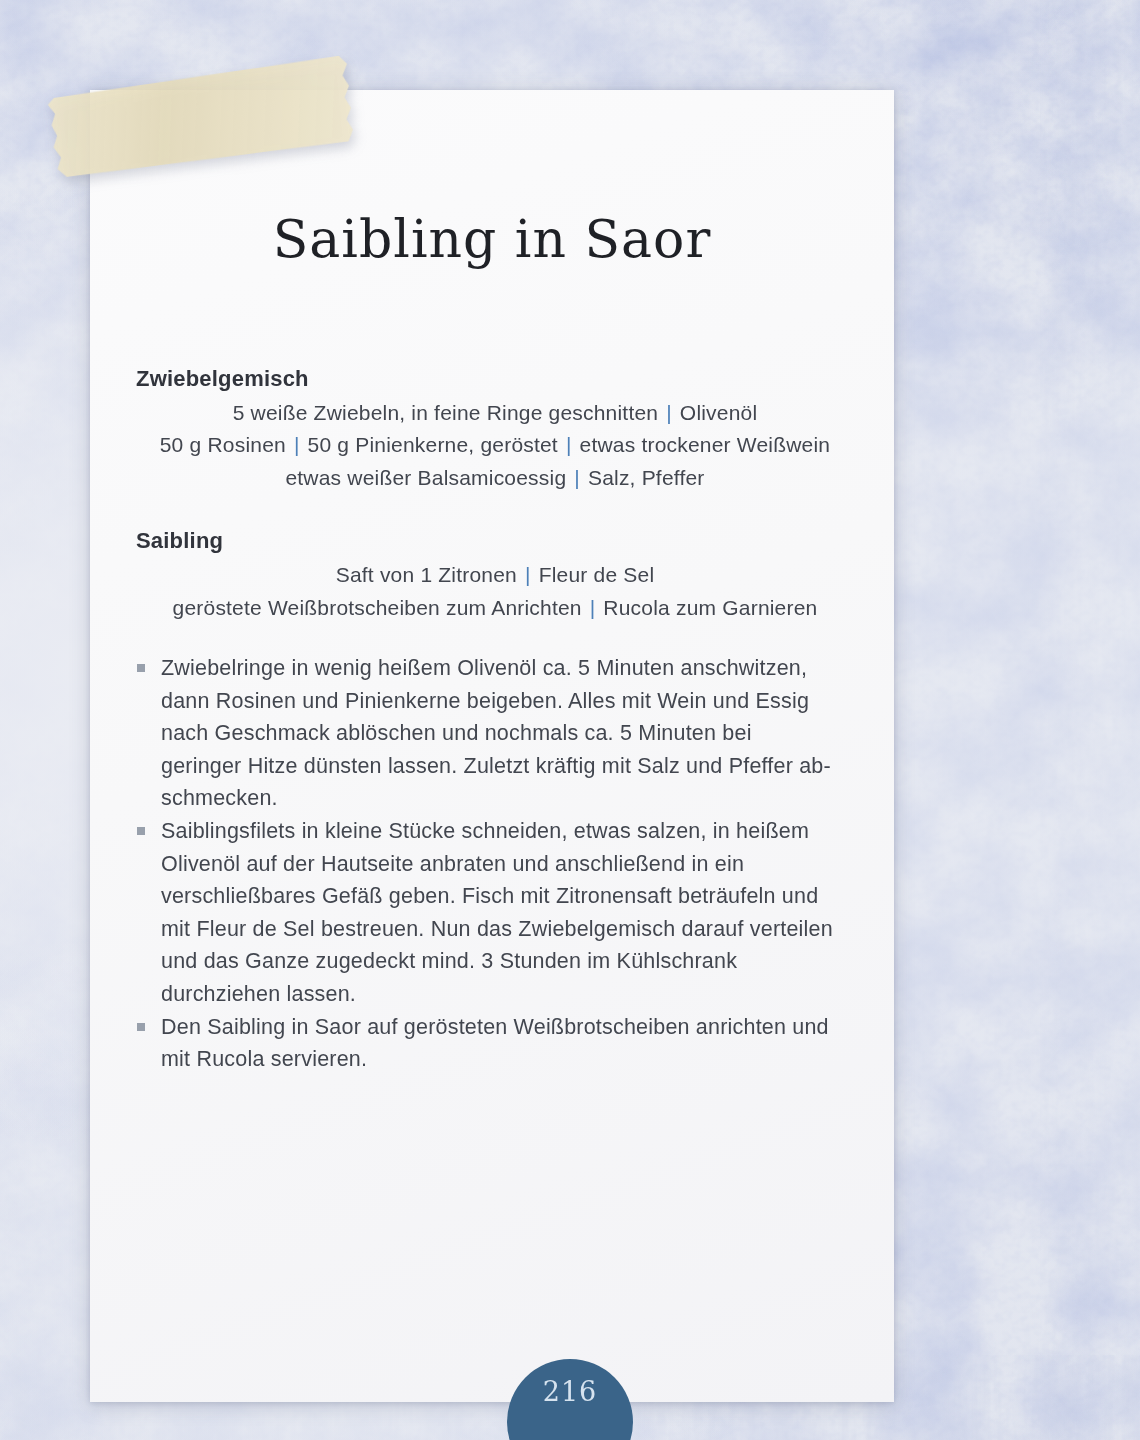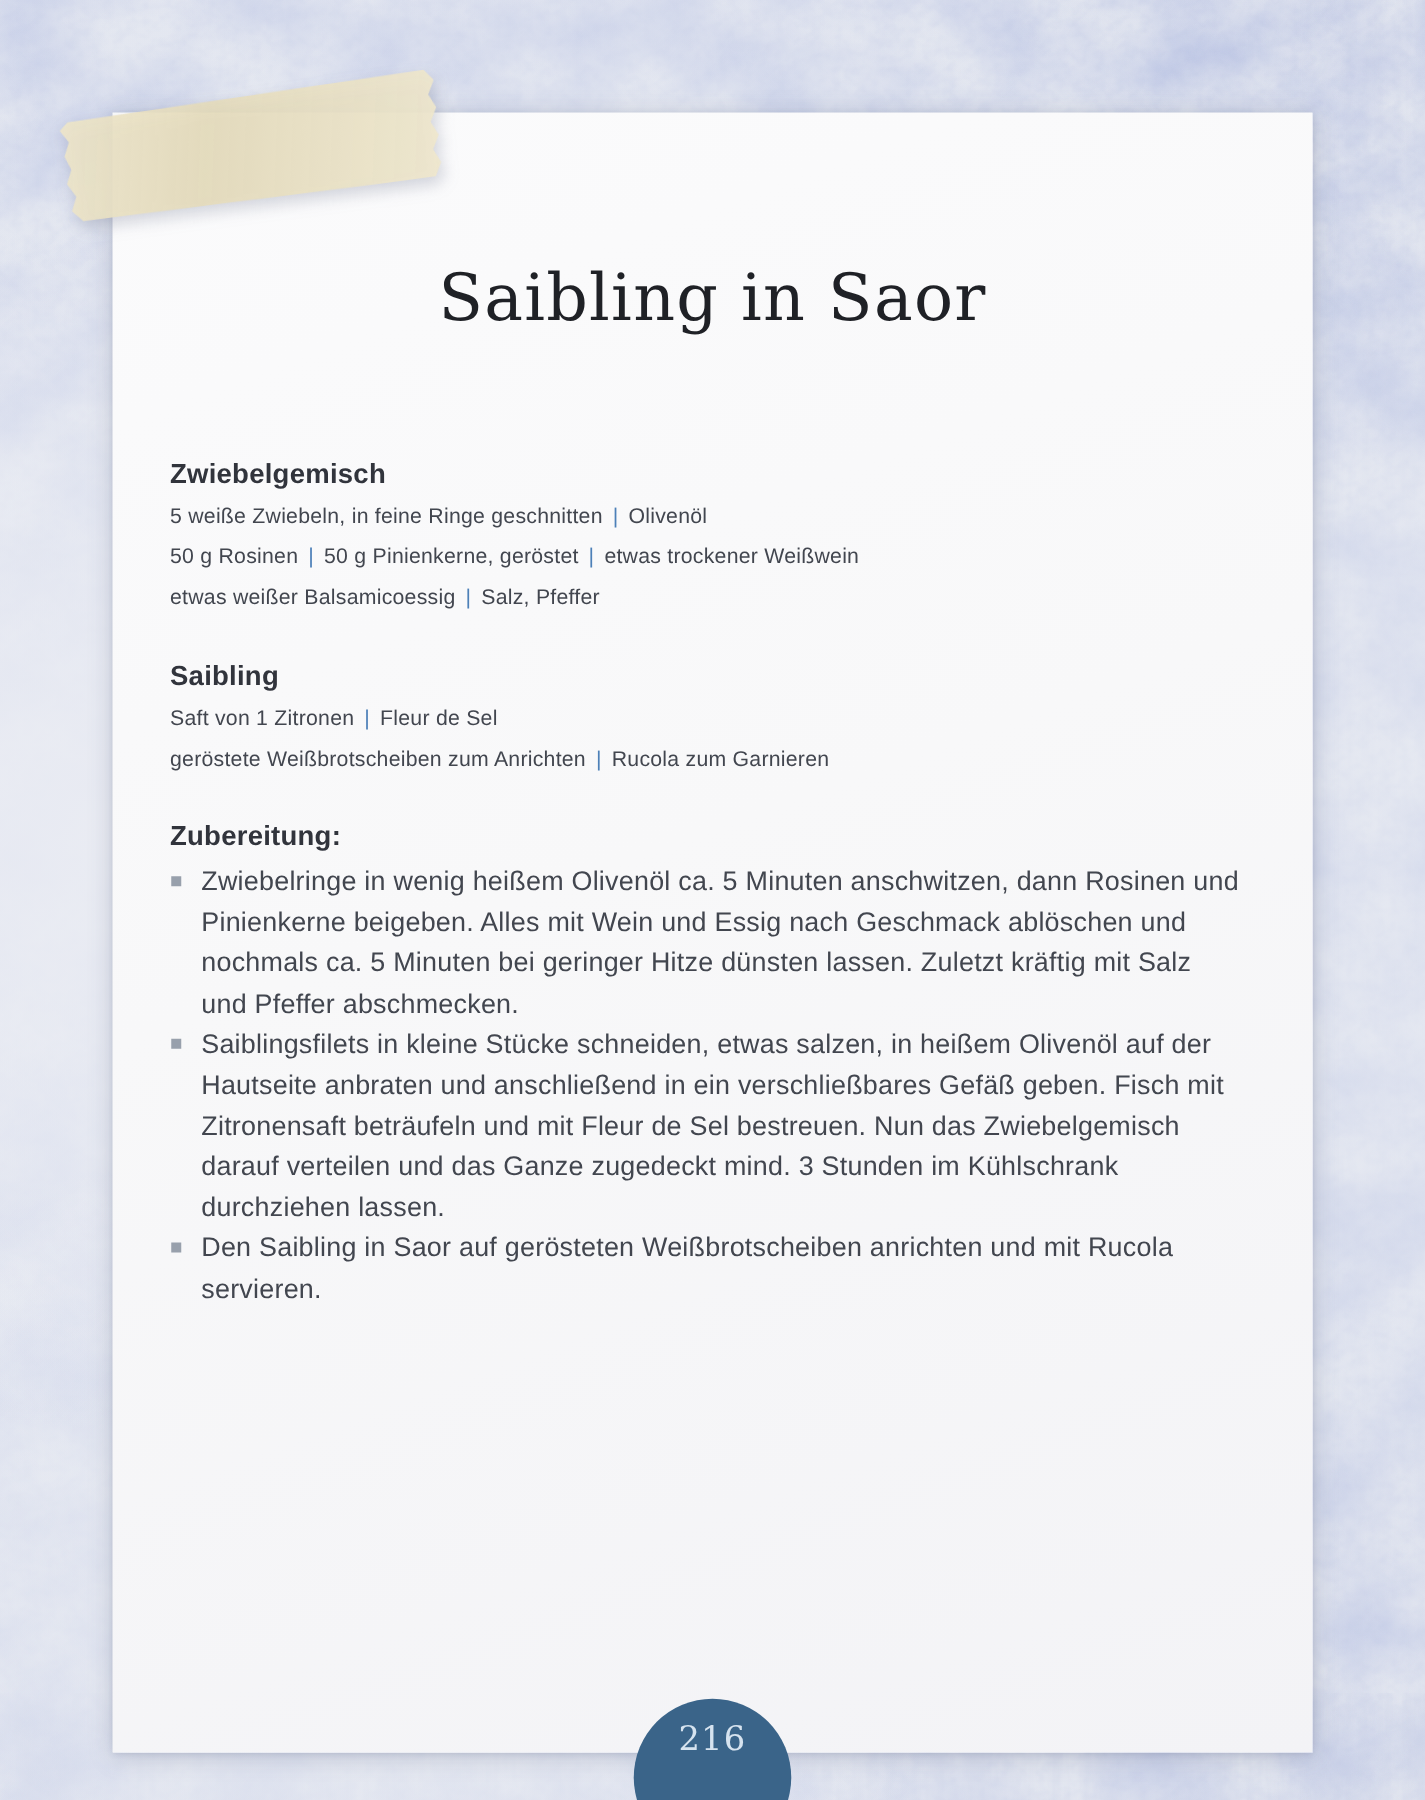--- a/index.html
+++ b/index.html
@@ -18,35 +18,35 @@
       radial-gradient(900px 720px at 8% 46%, rgba(234,236,243,0.92), rgba(234,236,243,0) 68%),
       radial-gradient(760px 560px at 22% 90%, rgba(231,234,242,0.65), rgba(231,234,242,0) 70%),
       linear-gradient(to bottom, rgba(232,235,243,0.05) 0%, rgba(232,235,243,0.12) 14%,
         rgba(232,235,243,0.55) 32%, rgba(232,235,243,0.58) 62%, rgba(229,232,241,0.25) 97%),
       linear-gradient(to right, rgba(232,235,243,0.35) 0%, rgba(232,235,243,0.45) 45%,
         rgba(232,235,243,0.05) 93%, rgba(232,235,243,0.15) 100%);
   }
 
   
   .paper{
-    position:absolute;left:90px;top:90px;width:960px;height:1312px;z-index:2;
+    position:absolute;left:90px;top:90px;width:804px;height:1312px;z-index:2;
     background:linear-gradient(160deg,#fbfbfc 0%,#f8f8f9 45%,#f3f3f6 100%);
     box-shadow:0 3px 18px rgba(76,86,120,0.25), 0 1px 5px rgba(76,86,120,0.18);
   }
   .title{
     margin:122px 0 0 0;text-align:center;
     font-family:"DejaVu Serif","Liberation Serif",serif;
     font-weight:400;font-size:52px;line-height:1.05;color:#1f2126;letter-spacing:1px;
   }
   .body-copy{position:absolute;left:46px;right:40px;top:272px;}
   .sec-heading{
     margin:0;font-size:22px;line-height:33px;font-weight:700;color:#31343c;letter-spacing:0.2px;
   }
   .ing-lines{margin-top:2px;}
-  .ing-line{font-size:17px;line-height:32.4px;font-weight:400;color:#42464f;letter-spacing:0.2px;}
+  .ing-line{font-size:21px;line-height:32.4px;font-weight:400;color:#42464f;letter-spacing:0.2px;text-align:center;}
   .sep{color:#4d80b8;margin:0 8px;font-weight:400;}
   .section + .section{margin-top:30px;}
   .prep{margin-top:28px;}
   .steps{list-style:none;margin:4px 0 0 0;padding:0 18px 0 0;}
   .step{
     position:relative;padding-left:25px;
     font-size:21.5px;line-height:32.6px;font-weight:400;color:#42464f;letter-spacing:0.2px;
   }
   .bullet{
     position:absolute;left:1px;top:12px;width:8px;height:8px;background:#98a0ac;display:block;
@@ -121,21 +121,20 @@
           </section>
           <section class="section">
             <h2 class="sec-heading">Saibling</h2>
             <div class="ing-lines">
               <div class="ing-line"><span class="ing-item">Saft von 1 Zitronen</span><span class="sep" style="color: rgb(77, 128, 184);">|</span><span class="ing-item">Fleur de Sel</span></div>
               <div class="ing-line"><span class="ing-item">geröstete Weißbrotscheiben zum Anrichten</span><span class="sep" style="color: rgb(77, 128, 184);">|</span><span class="ing-item">Rucola zum Garnieren</span></div>
             </div>
           </section>
         </div>
       <div class="prep section">
-        <h2 class="sec-heading">Zubereitung:</h2>
         <ul class="steps" id="steps-root">
             <li class="step"><span class="bullet"></span><span class="step-text">Zwiebelringe in wenig heißem Olivenöl ca. 5 Minuten anschwitzen, dann Rosinen und Pinienkerne beigeben. Alles mit Wein und Essig nach Geschmack ablöschen und nochmals ca. 5 Minuten bei geringer Hitze dünsten lassen. Zuletzt kräftig mit Salz und Pfeffer ab­schmecken.</span></li>
             <li class="step"><span class="bullet"></span><span class="step-text">Saiblingsfilets in kleine Stücke schneiden, etwas salzen, in heißem Olivenöl auf der Haut­seite anbraten und anschließend in ein verschließbares Gefäß geben. Fisch mit Zitronensaft beträufeln und mit Fleur de Sel bestreuen. Nun das Zwiebelgemisch darauf verteilen und das Ganze zugedeckt mind. 3 Stunden im Kühlschrank durchziehen lassen.</span></li>
             <li class="step"><span class="bullet"></span><span class="step-text">Den Saibling in Saor auf gerösteten Weißbrotscheiben anrichten und mit Rucola servieren.</span></li>
           </ul>
       </div>
     </div>
   </div>
 
   <div class="tape-wrap">

